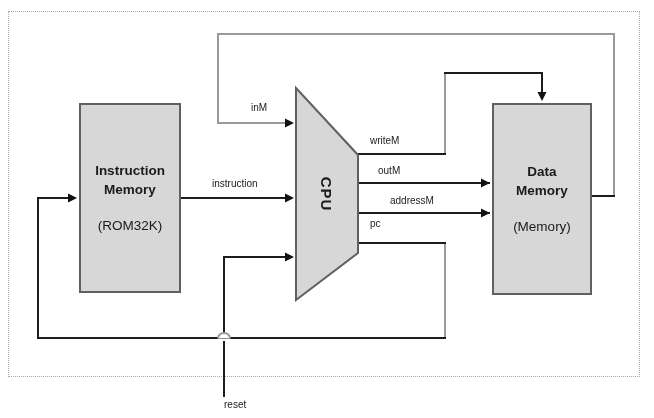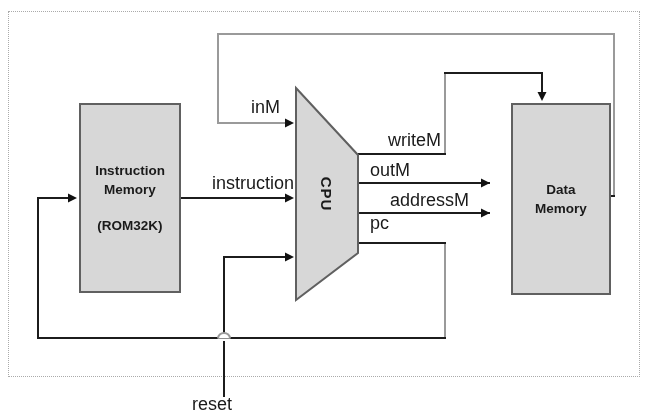--- a/index.html
+++ b/index.html
@@ -17,29 +17,29 @@
   }
   .box{
     position:absolute;
     background:var(--box-fill,#d7d7d7);
     border:2px solid var(--box-border,#606060);
     box-sizing:border-box;
     display:flex;flex-direction:column;align-items:center;justify-content:center;
     text-align:center;
   }
   .box-im{left:79px;top:103px;width:102px;height:190px;}
-  .box-dm{left:492px;top:103px;width:100px;height:192px;margin-left:19px;}
+  .box-dm{left:492px;top:103px;width:100px;height:192px;}
   .box-title{font-weight:bold;font-size:13.5px;line-height:19px;}
-  .box-sub{font-weight:bold;font-size:13.5px;line-height:19px;margin-top:17px;}
+  .box-sub{font-weight:normal;font-size:13.5px;line-height:19px;margin-top:17px;}
   .wire{position:absolute;background:var(--wire-dark,#1c1c1c);}
   .wire.gray{background:var(--wire-gray,#9a9a9a);}
   .wire.h{height:2px;}
   .wire.v{width:2px;}
   .sig{
-    position:absolute;font-size:18px;line-height:15px;white-space:nowrap;
+    position:absolute;font-size:10px;line-height:15px;white-space:nowrap;
   }
   .cpu-label{
     position:absolute;left:307px;top:174px;width:40px;height:40px;
     display:flex;align-items:center;justify-content:center;
     transform:rotate(90deg);
     font-weight:bold;font-size:15px;letter-spacing:1px;
   }
   svg.overlay{position:absolute;left:0;top:0;pointer-events:none;}
 </style>
 </head>
@@ -89,25 +89,26 @@
       <div>Memory</div>
     </div>
     <div class="box-sub">(ROM32K)</div>
   </div>
 
   <div class="box box-dm">
     <div class="box-title">
       <div>Data</div>
       <div>Memory</div>
     </div>
+    <div class="box-sub">(Memory)</div>
   </div>
 
   <div class="cpu-label">CPU</div>
 
   <div class="sig" style="left:251px;top:100px">inM</div>
   <div class="sig" style="left:212px;top:176px">instruction</div>
-  <div class="sig" style="left:388px;top:133px">writeM</div>
-  <div class="sig" style="left:370px;top:163px">outM</div>
+  <div class="sig" style="left:370px;top:133px">writeM</div>
+  <div class="sig" style="left:378px;top:163px">outM</div>
   <div class="sig" style="left:390px;top:193px">addressM</div>
   <div class="sig" style="left:370px;top:216px">pc</div>
-  <div class="sig" style="left:192px;top:397px">reset</div>
+  <div class="sig" style="left:224px;top:397px">reset</div>
 
 </div>
 
 </body></html>

